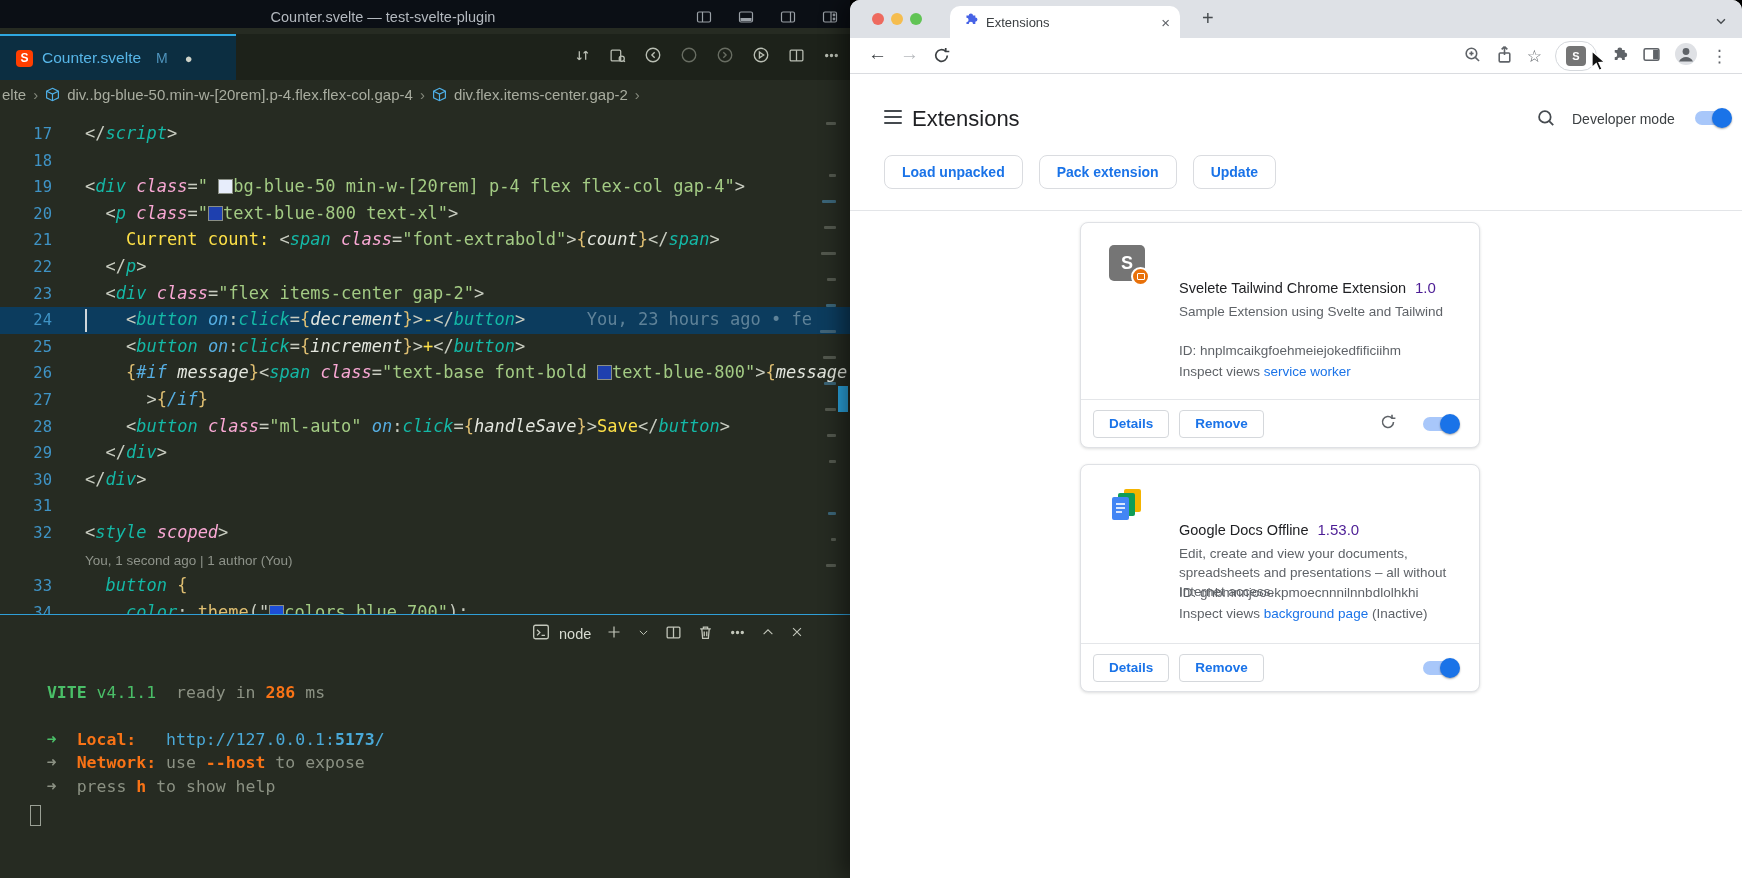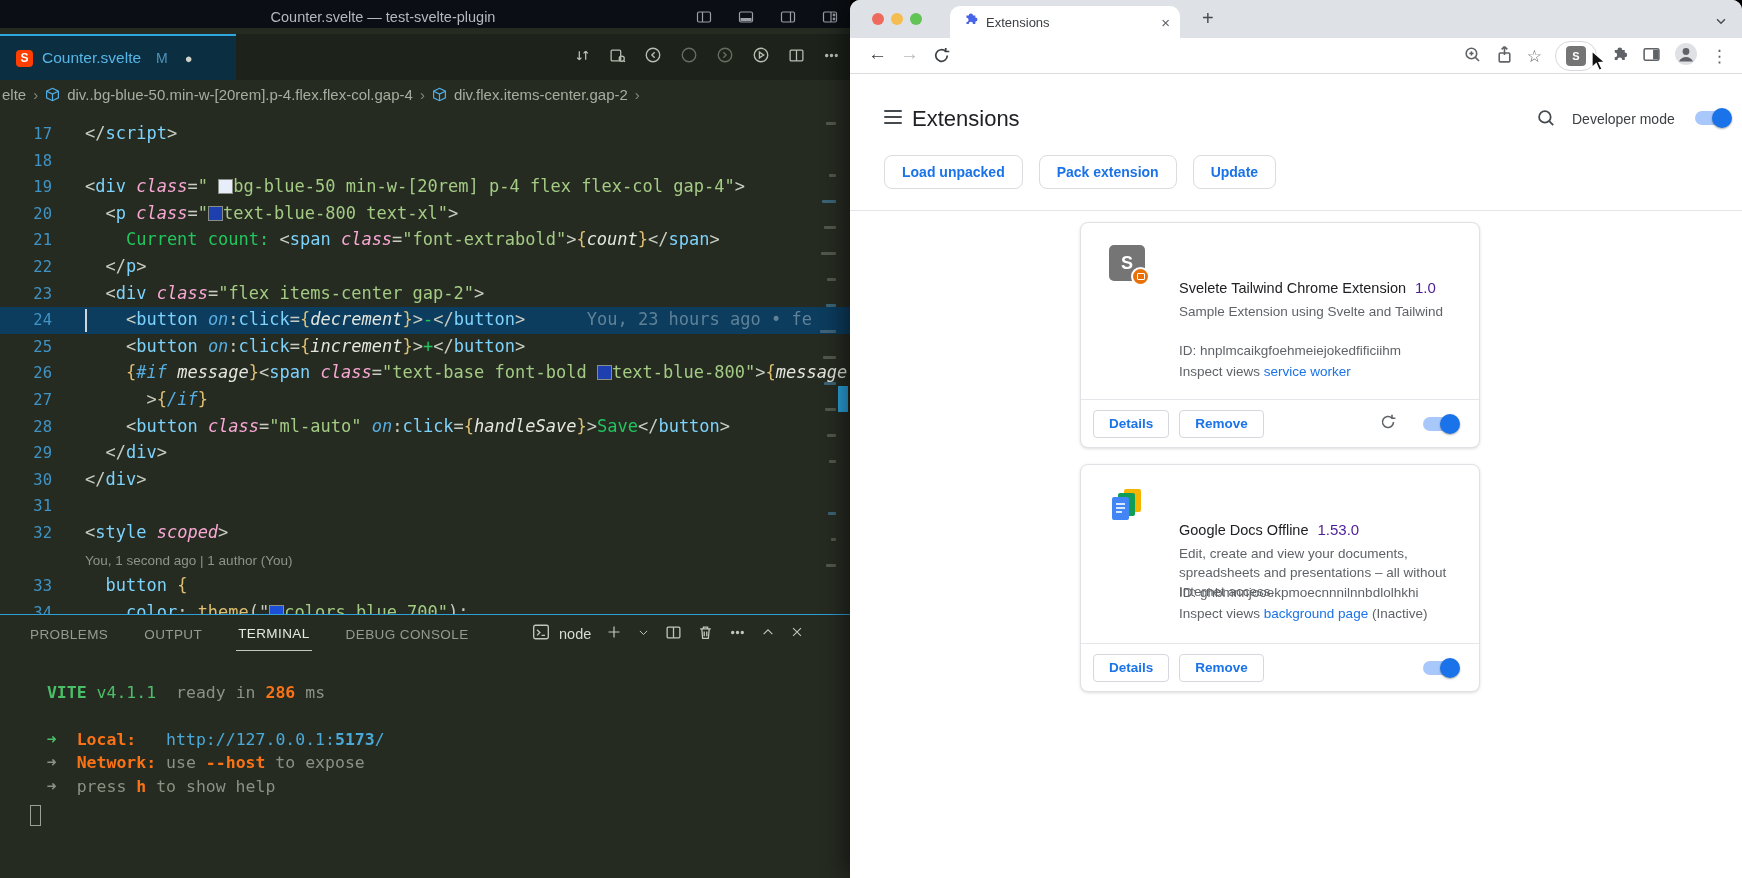--- a/index.html
+++ b/index.html
@@ -32,26 +32,26 @@
 
   
   .vsc-editor { position:absolute; left:0; top:108px; width:100%; height:506px; overflow:hidden; }
   #code-lines { padding-top:13px; font-family:"DejaVu Sans Mono", monospace; font-size:17px;
     line-height:25.6px; white-space:pre; }
   .cl { position:relative; }
   .cl .ln { display:inline-block; width:52px; text-align:right; color:#3f93c5; margin-right:33px; font-size:15.5px; }
   .cl.hl { background:#0c3c5e; }
   .cl.hl::before { content:""; position:absolute; left:85px; top:2px; bottom:2px; width:2px; background:#cfd6da; }
   .cl.lens .code { font-family:"Liberation Sans", sans-serif; font-size:13.5px; color:#8e938a; }
-  .tk-p { color:#c8ccc0; } .tk-t { color:#7dd3fc; }
+  .tk-p { color:#c8ccc0; } .tk-t { color:#14b8a6;font-style:italic; }
   .tk-a { color:#f9a8d4; font-style:italic; } .tk-f { color:#dfbf72; }
   .tk-s { color:#a3cb84; } .tk-b { color:#dfbf72; }
   .tk-v { color:#e4e7df; font-style:italic; }
   .tk-k { color:#56aee2; font-style:italic; }
-  .tk-x { color:#22c55e; } .tk-bl { color:#5f8298; }
+  .tk-x { color:#fde047; } .tk-bl { color:#5f8298; }
   .sw { display:inline-block; width:15px; height:15px; border:1px solid #8a8f85; vertical-align:-2px; }
   .minimap { position:absolute; right:0; top:0; width:34px; height:100%; }
   .mm-mark { position:absolute; height:3px; border-radius:1px; }
   .mm-indicator { position:absolute; right:2px; top:278px; width:10px; height:26px; background:#2aa3dd; }
 
   
   .vsc-panel { position:absolute; left:0; top:614px; width:100%; height:264px; border-top:1px solid #2f9fd8; }
   .panel-tabs { position:absolute; left:28px; top:0; height:38px; display:flex; gap:32px; align-items:center;
     font-size:13.5px; letter-spacing:.4px; color:#969b90; }
   .panel-tab { padding:9px 2px; cursor:default; }
@@ -249,26 +249,20 @@
           <div class="mm-mark" style="top: 300px; right: 14px; width: 11px; background: rgba(200, 205, 195, 0.28);"></div>
           <div class="mm-mark" style="top: 326px; right: 14px; width: 9px; background: rgba(200, 205, 195, 0.28);"></div>
           <div class="mm-mark" style="top: 352px; right: 14px; width: 7px; background: rgba(200, 205, 195, 0.28);"></div>
           <div class="mm-mark" style="top: 404px; right: 14px; width: 8px; background: rgba(86, 174, 226, 0.45);"></div>
           <div class="mm-mark" style="top: 430px; right: 14px; width: 5px; background: rgba(200, 205, 195, 0.28);"></div>
           <div class="mm-mark" style="top: 456px; right: 14px; width: 10px; background: rgba(200, 205, 195, 0.28);"></div>
         </div>
     </div>
 
     <div class="vsc-panel">
-      <div class="panel-tabs">
-        <span class="panel-tab">PROBLEMS</span>
-        <span class="panel-tab">OUTPUT</span>
-        <span class="panel-tab active">TERMINAL</span>
-        <span class="panel-tab">DEBUG CONSOLE</span>
-      </div>
       <div class="panel-controls">
         <span><svg width="18" height="18" viewBox="0 0 16 16">
               <rect x="1.5" y="2" width="13" height="12" rx="1.5"></rect>
               <path d="M4.5 6l2.5 2.5L4.5 11M8.5 11h3"></path>
             </svg></span>
         <span class="shell-label">node</span>
         <span><svg width="16" height="16" viewBox="0 0 16 16">
               <path d="M8 2.5v11M2.5 8h11"></path>
             </svg></span>
         <span><svg width="13" height="13" viewBox="0 0 16 16">

